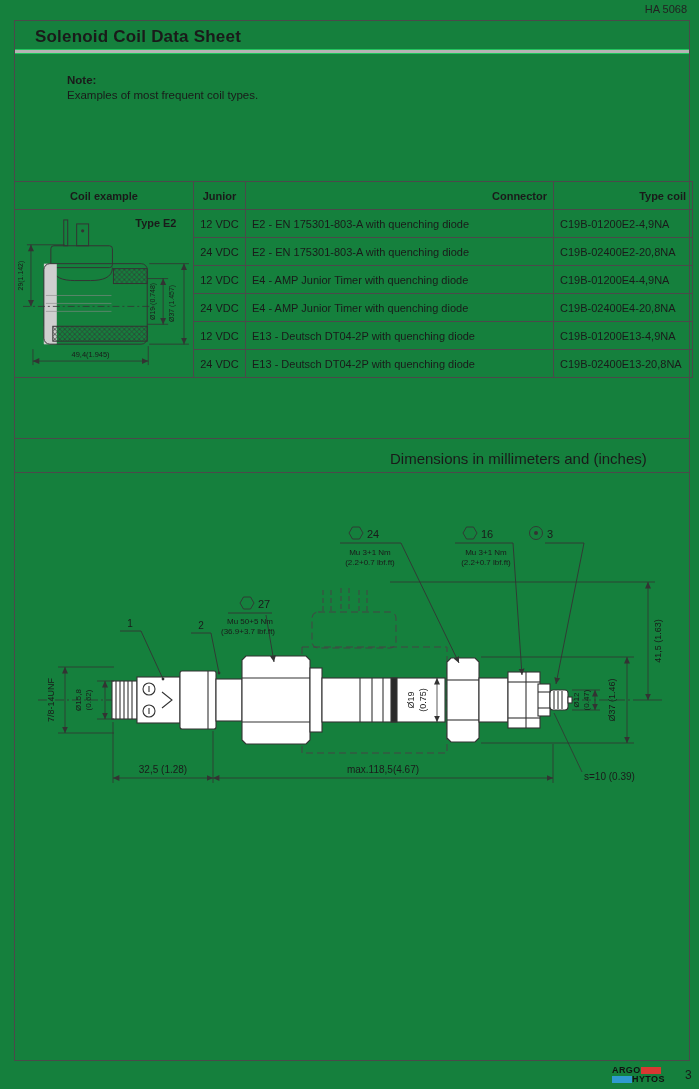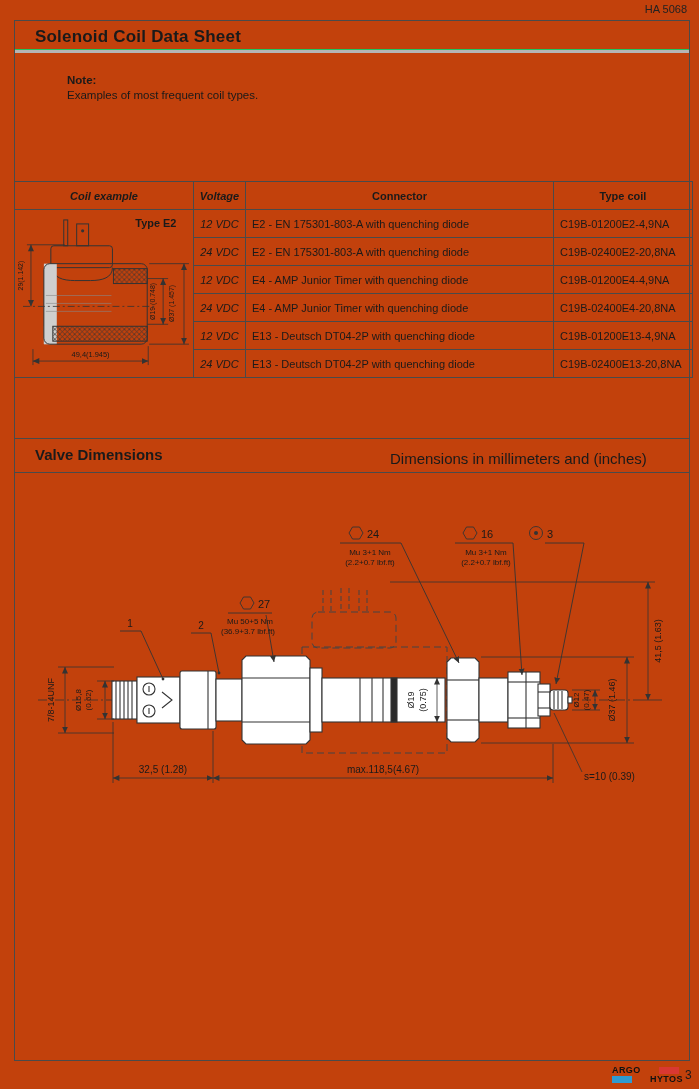--- a/index.html
+++ b/index.html
@@ -1,43 +1,43 @@
 <!DOCTYPE html>
 <html><head>
 <meta charset="utf-8">
 <style>
   html,body{margin:0;padding:0;background:#e8e8e8;}
-  .page{position:relative;width:699px;height:1089px;background:#c2410c;
+  .page{position:relative;width:699px;height:1089px;background:#15803d;
         font-family:"Liberation Sans",sans-serif;color:#1a1a1a;overflow:hidden;margin:0 auto;}
   .doc-code{position:absolute;top:3px;right:12px;font-size:11px;color:#222;}
   .frame{position:absolute;left:14px;top:20px;width:676px;height:1041px;
          border:1px solid #4a4a4a;box-sizing:border-box;}
-  .title-bar{position:absolute;left:0;top:0;right:0;height:28px;border-bottom:1px solid #22c55e;}
+  .title-bar{position:absolute;left:0;top:0;right:0;height:28px;border-bottom:5px solid #22c55e;}
   .title-bar h1{margin:0;padding:6px 0 0 20px;font-size:17px;font-weight:bold;letter-spacing:.2px;}
   .gray-rule{position:absolute;left:0;top:29px;right:0;height:3px;background:#b5b5b5;}
   .note{position:absolute;left:20px;top:52px;width:650px;font-size:11.5px;line-height:15px;margin-left:32px;}
   .note .nh{font-weight:bold;}
   .coil-table{position:absolute;left:-1px;top:160px;width:678px;border-collapse:collapse;table-layout:fixed;
               font-size:11px;}
   .coil-table th,.coil-table td{border:1px solid #4a4a4a;padding:0 6px;overflow:hidden;white-space:nowrap;}
-  .coil-table th{height:27px;font-weight:bold;text-align:center;}
+  .coil-table th{height:27px;font-weight:bold;text-align:right;}
   .coil-table td{height:27px;}
-  .coil-table .c{text-align:center;padding:0 2px;font-style:italic;}
+  .coil-table .c{text-align:center;padding:0 2px;}
   .coil-table th.c{text-align:center;}
   .coil-cell{padding:0 !important;vertical-align:top;}
   .valve-bar{position:absolute;left:0;top:417px;right:0;height:33px;border-top:1px solid #4a4a4a;
              border-bottom:1px solid #4a4a4a;}
   .valve-bar h2{margin:0;padding:7px 0 0 20px;font-size:15px;font-weight:bold;display:inline-block;}
   .units-note{position:absolute;left:375px;top:11px;font-size:15px;}
   .valve-svg{position:absolute;left:14px;top:472px;}
   .seal-kit{position:absolute;left:536px;top:828px;width:150px;font-size:11px;line-height:15px;}
   .seal-kit .sh{font-weight:bold;}
   .brand{position:absolute;left:612px;top:1066px;font-size:9px;font-weight:bold;letter-spacing:.4px;
          line-height:9px;color:#111;}
-  .brand .row{display:flex;align-items:center;gap:18px;height:9px;}
+  .brand .row{display:flex;align-items:center;gap:0;height:9px;}
   .blk{display:inline-block;width:20px;height:7px;}
   .page-num{position:absolute;left:685px;top:1068px;font-size:12px;}
   svg text{font-family:"Liberation Sans",sans-serif;fill:#1a1a1a;}
 </style>
 </head>
 <body>
 
 <div class="page">
 
   <svg width="0" height="0" style="position:absolute">
@@ -71,21 +71,21 @@
     <table class="coil-table">
       <colgroup>
           <col style="width:179px">
           <col style="width:52px">
           <col style="width:308px">
           <col style="width:139px">
         </colgroup>
       <thead>
         <tr>
           <th class="c">Coil example</th>
-          <th class="c">Voltage</th>
+          <th class="c">Junior</th>
           <th>Connector</th>
           <th>Type coil</th>
         </tr>
       </thead>
       <tbody>
         <tr>
           <td class="coil-cell" rowspan="6">
             
             <svg width="178" height="161" viewBox="0 0 179 162">
               <g stroke="#333" fill="none" stroke-width="1">
@@ -152,21 +152,20 @@
         </tr>
         <tr>
           <td class="c">24 VDC</td>
           <td>E13 - Deutsch DT04-2P with quenching diode</td>
           <td>C19B-02400E13-20,8NA</td>
         </tr>
       </tbody>
     </table>
 
     <div class="valve-bar">
-      <h2>Valve Dimensions</h2>
       <span class="units-note">Dimensions in millimeters and (inches)</span>
     </div>
   </div>
 
   <svg class="valve-svg" width="676" height="420" viewBox="14 472 676 420">
 
     <g stroke="#444" fill="none" stroke-width="1">
       <rect x="302" y="647" width="145" height="106" stroke-dasharray="7 4"></rect>
       <rect x="312" y="612" width="84" height="36" rx="6" stroke-dasharray="7 4"></rect>
       <line x1="323" y1="590" x2="323" y2="612" stroke-dasharray="5 3"></line>

